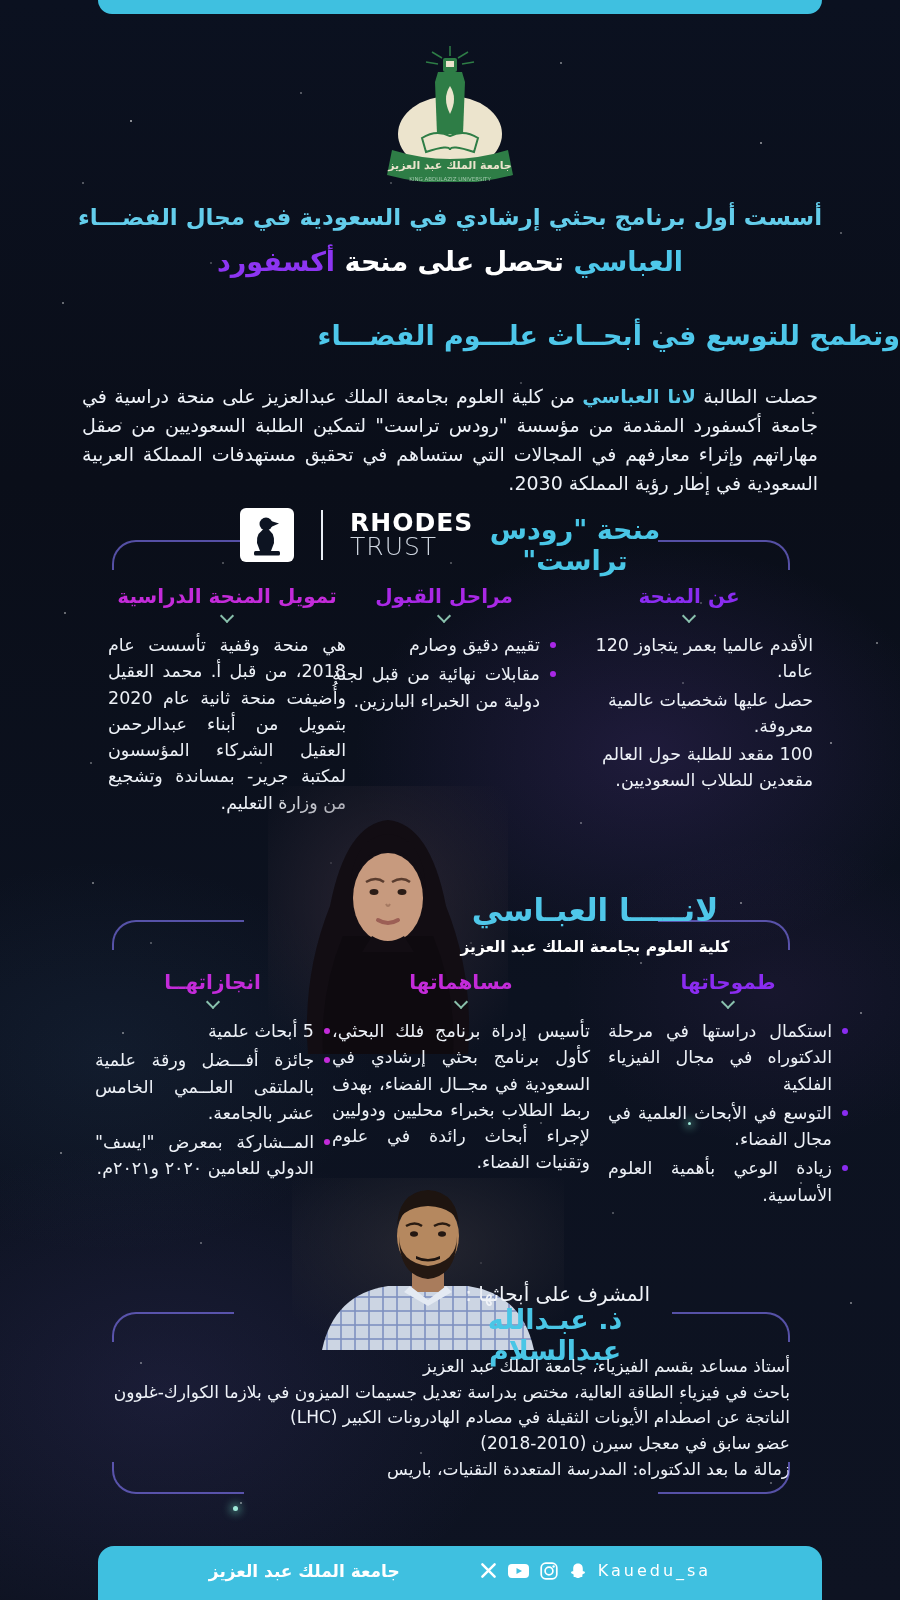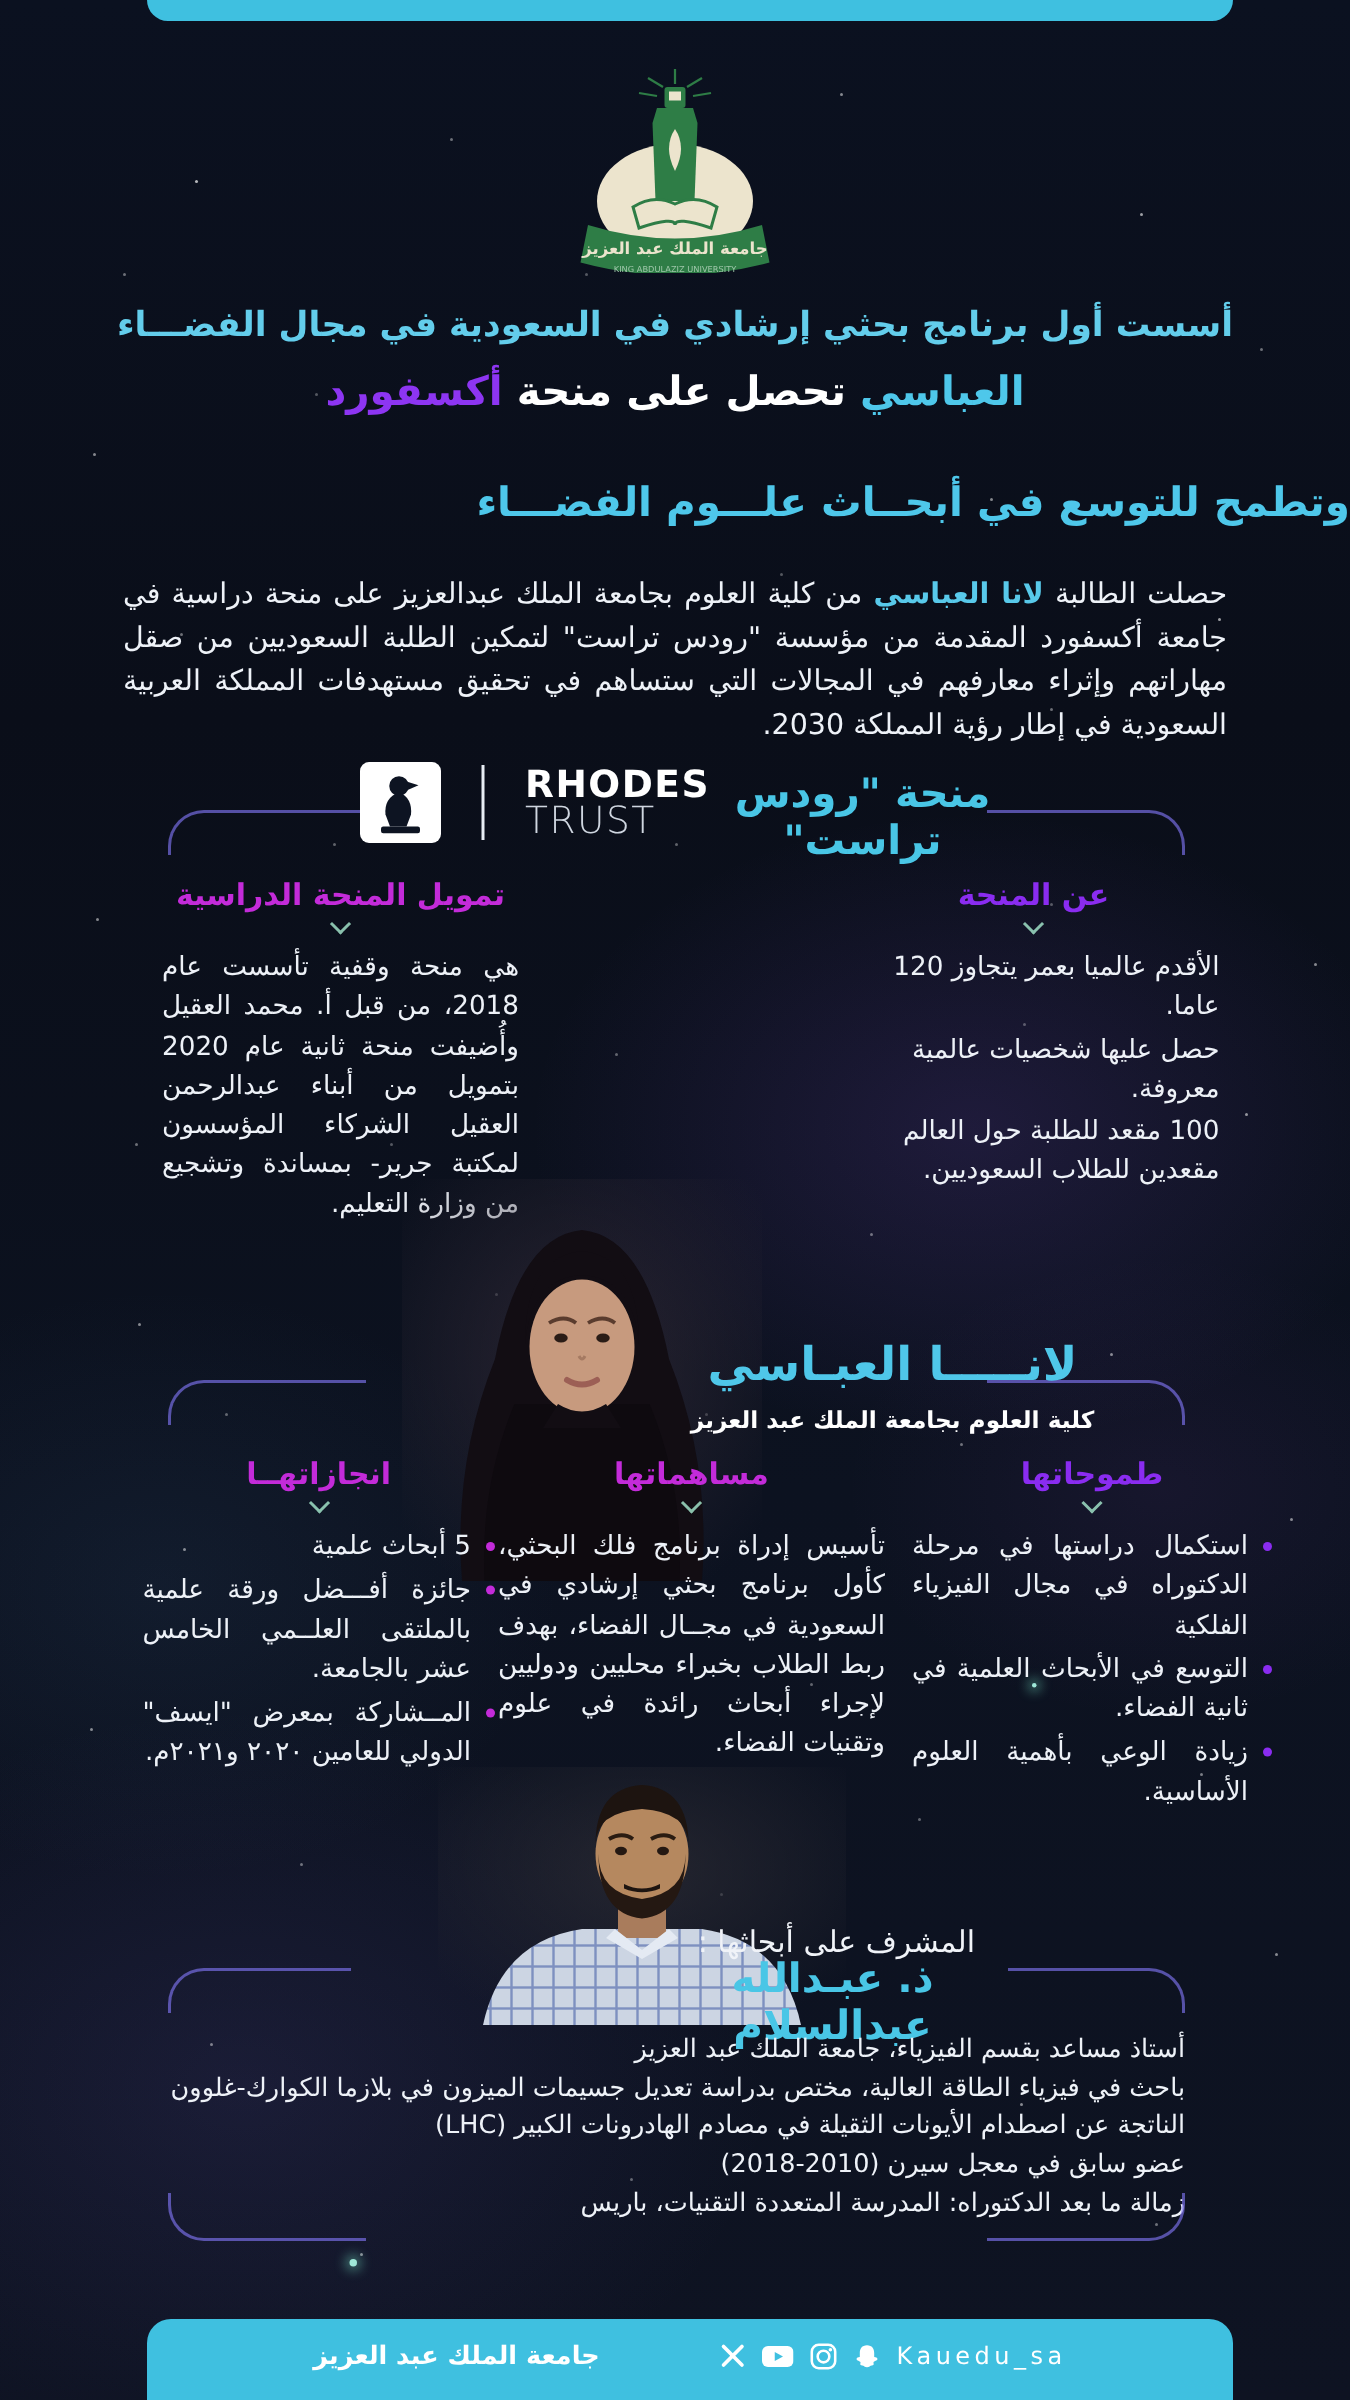--- a/index.html
+++ b/index.html
@@ -153,20 +153,28 @@
 
   <div class="col" style="left:565px;top:584px;width:248px;">
     <h3 class="purple">عن المنحة</h3>
     <span class="chev"></span>
     <ul class="plain body">
       <li>الأقدم عالميا بعمر يتجاوز 120 عاما.</li>
       <li>حصل عليها شخصيات عالمية معروفة.</li>
       <li>100 مقعد للطلبة حول العالم مقعدين للطلاب السعوديين.</li>
     </ul>
   </div>
+  <div class="col" style="left:332px;top:584px;width:224px;--blt:#a928e6;">
+    <h3 class="violet">مراحل القبول</h3>
+    <span class="chev"></span>
+    <ul class="blt body">
+      <li>تقييم دقيق وصارم</li>
+      <li>مقابلات نهائية من قبل لجنة دولية من الخبراء البارزين.</li>
+    </ul>
+  </div>
   <div class="col" style="left:108px;top:584px;width:238px;">
     <h3 class="magenta">تمويل المنحة الدراسية</h3>
     <span class="chev"></span>
     <div class="body just">هي منحة وقفية تأسست عام 2018، من قبل أ. محمد العقيل وأُضيفت منحة ثانية عام 2020 بتمويل من أبناء عبدالرحمن العقيل الشركاء المؤسسون لمكتبة جرير- بمساندة وتشجيع من وزارة التعليم.</div>
   </div>
 
   <div class="photo" style="left:268px;top:786px;width:240px;height:268px;">
     <svg width="240" height="268" viewBox="0 0 240 268">
       <defs>
         <radialGradient id="lbg" cx="50%" cy="45%" r="65%">
@@ -192,21 +200,21 @@
   <div class="brk l" style="left:112px;top:920px;"></div>
   <div class="brk r" style="left:658px;top:920px;"></div>
   <div class="abs lana-name rtl">لانـــــا العبـاسي</div>
   <div class="abs lana-sub rtl">كلية العلوم بجامعة الملك عبد العزيز</div>
 
   <div class="col" style="left:608px;top:970px;width:240px;--blt:#8a2cf0;">
     <h3 class="purple">طموحاتها</h3>
     <span class="chev"></span>
     <ul class="blt body">
       <li>استكمال دراستها في مرحلة الدكتوراه في مجال الفيزياء الفلكية</li>
-      <li>التوسع في الأبحاث العلمية في ثانية الفضاء.</li>
+      <li>التوسع في الأبحاث العلمية في مجال الفضاء.</li>
       <li>زيادة الوعي بأهمية العلوم الأساسية.</li>
     </ul>
   </div>
   <div class="col" style="left:332px;top:970px;width:258px;">
     <h3 class="magenta">مساهماتها</h3>
     <span class="chev"></span>
     <div class="body just">تأسيس إدراة برنامج فلك البحثي، كأول برنامج بحثي إرشادي في السعودية في مجــال الفضاء، بهدف ربط الطلاب بخبراء محليين ودوليين لإجراء أبحاث رائدة في علوم وتقنيات الفضاء.</div>
   </div>
   <div class="col" style="left:95px;top:970px;width:235px;--blt:#c32bd9;">
     <h3 class="magenta">انجازاتهــا</h3>

